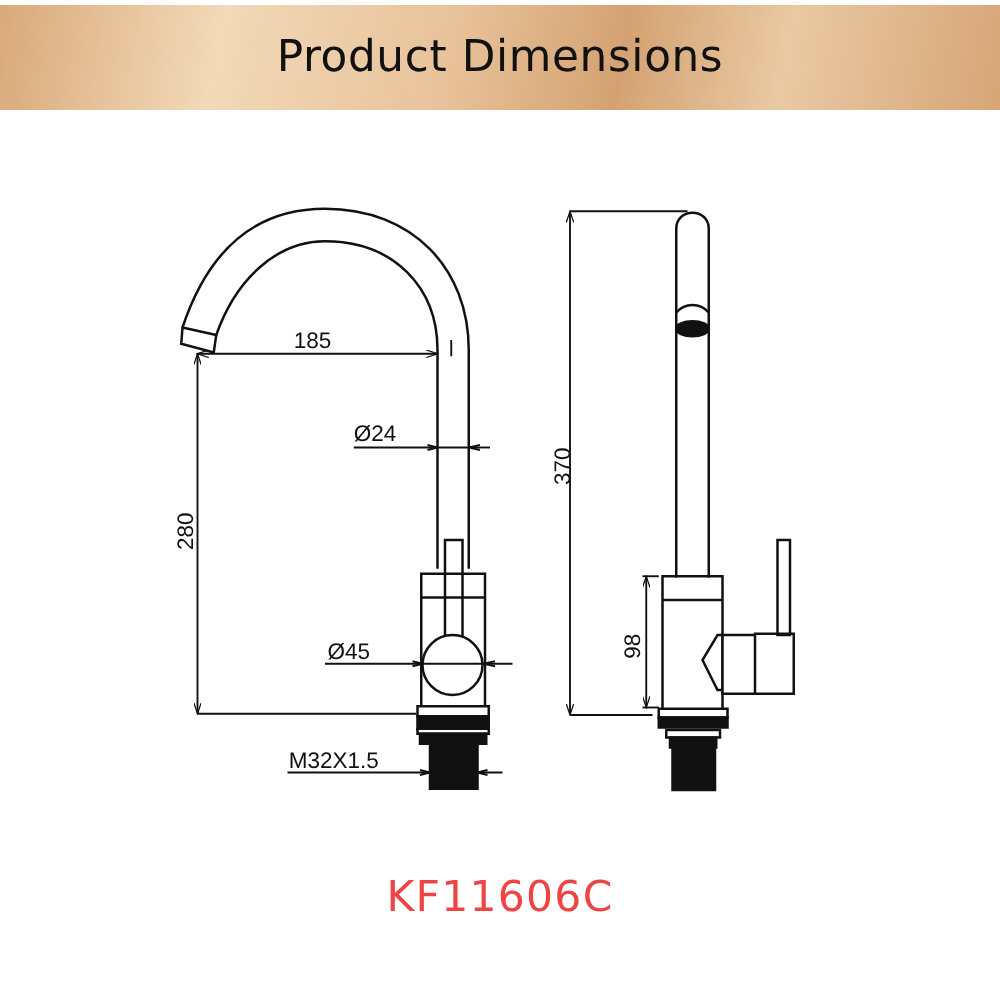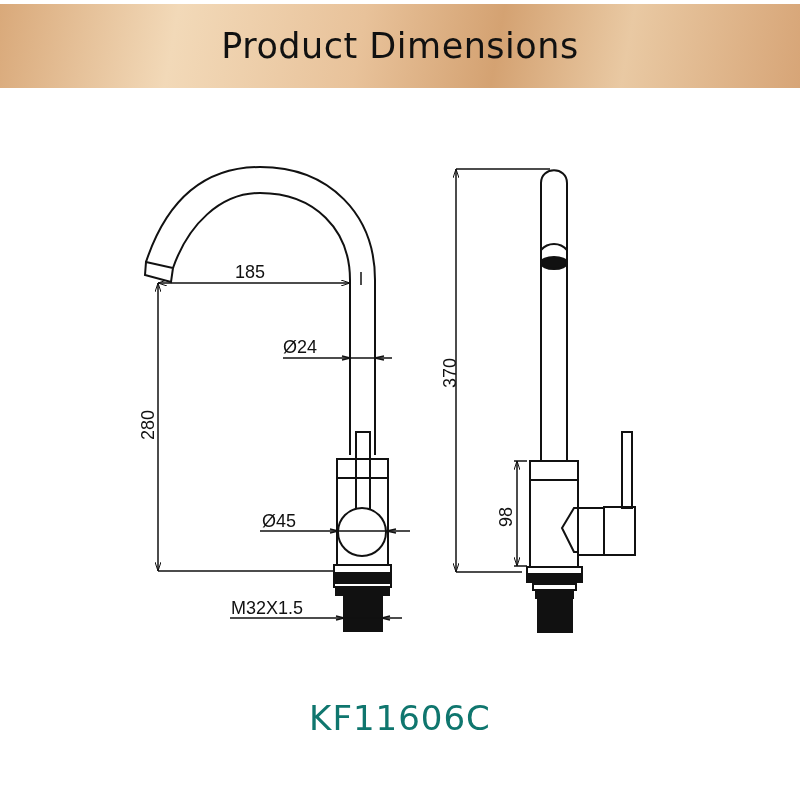--- a/index.html
+++ b/index.html
@@ -9,21 +9,21 @@
     background: linear-gradient(100deg, #d9a97a 0%, #f2d9b8 22%, #e8c29a 45%, #d4a272 62%, #e9c9a3 78%, #d7a577 100%);
     display: flex; align-items: center; justify-content: center;
   }
   .header-title {
     font-family: "DejaVu Sans", sans-serif; font-size: 35px; color: #111; letter-spacing: 0.5px;
   }
   .drawing { position: absolute; left: 0; top: 0; width: 800px; height: 800px; }
   .dim-text { font-family: "Liberation Sans", sans-serif; font-size: 18px; fill: #111; }
   .model {
     position: absolute; left: 0; top: 698px; width: 800px; text-align: center;
-    font-family: "DejaVu Sans", sans-serif; font-size: 34px; color: #0f766e; letter-spacing: 1px;
+    font-family: "DejaVu Sans", sans-serif; font-size: 34px; color: #ef4444; letter-spacing: 1px;
   }
 </style>
 </head>
 <body>
 
 <div class="header">
   <span class="header-title">Product Dimensions</span>
 </div>
 
 <svg class="drawing" viewBox="0 0 800 800" xmlns="http://www.w3.org/2000/svg">

